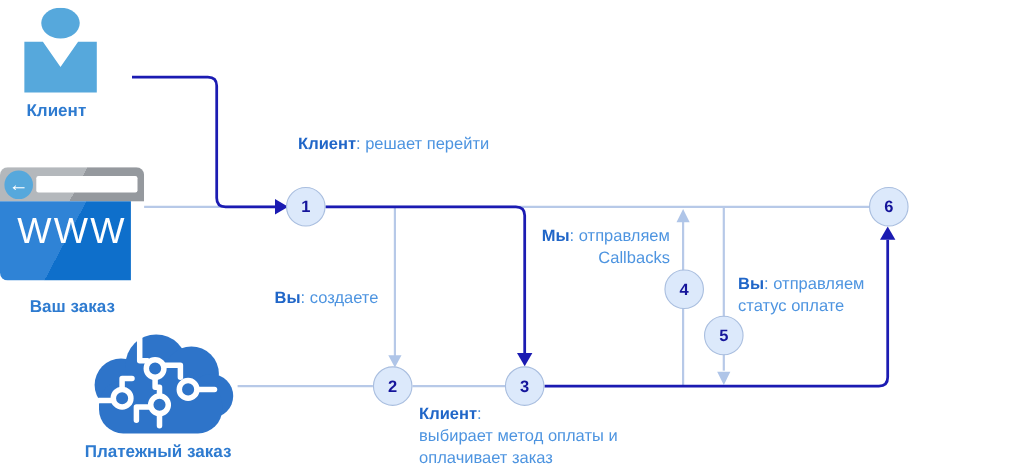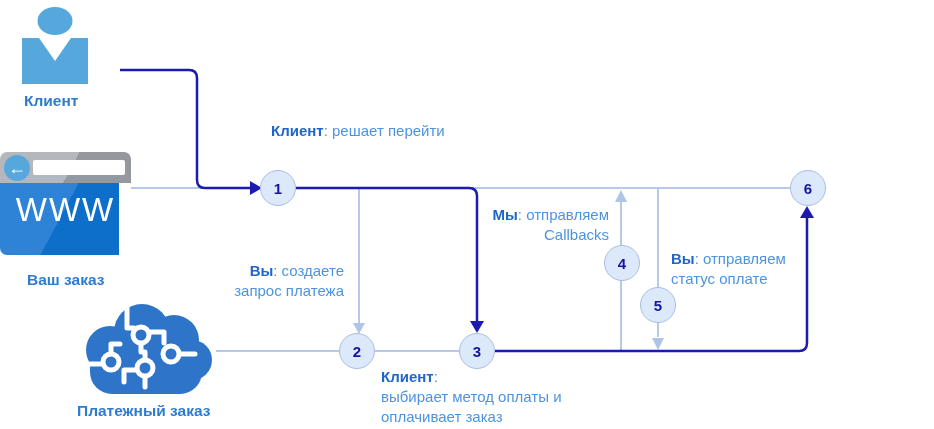--- a/index.html
+++ b/index.html
@@ -126,21 +126,20 @@
     </div>
   <div class="node" style="left:790px;top:170px;">
     <span>6</span>
     </div>
 
   <div class="note" style="left:271px;top:121px;">
     <div><span class="b">Клиент</span><span>: решает перейти</span></div>
   </div>
   <div class="note right" style="left:204px;top:261px;width:140px;">
     <div><span class="b">Вы</span><span>: создаете</span></div>
-    <div>запрос платежа</div>
   </div>
   <div class="note" style="left:381px;top:367px;">
     <div><span class="b">Клиент</span><span>:</span></div>
     <div>выбирает метод оплаты и</div>
     <div>оплачивает заказ</div>
   </div>
   <div class="note right" style="left:469px;top:205px;width:140px;">
     <div><span class="b">Мы</span><span>: отправляем</span></div>
     <div>Callbacks</div>
   </div>

